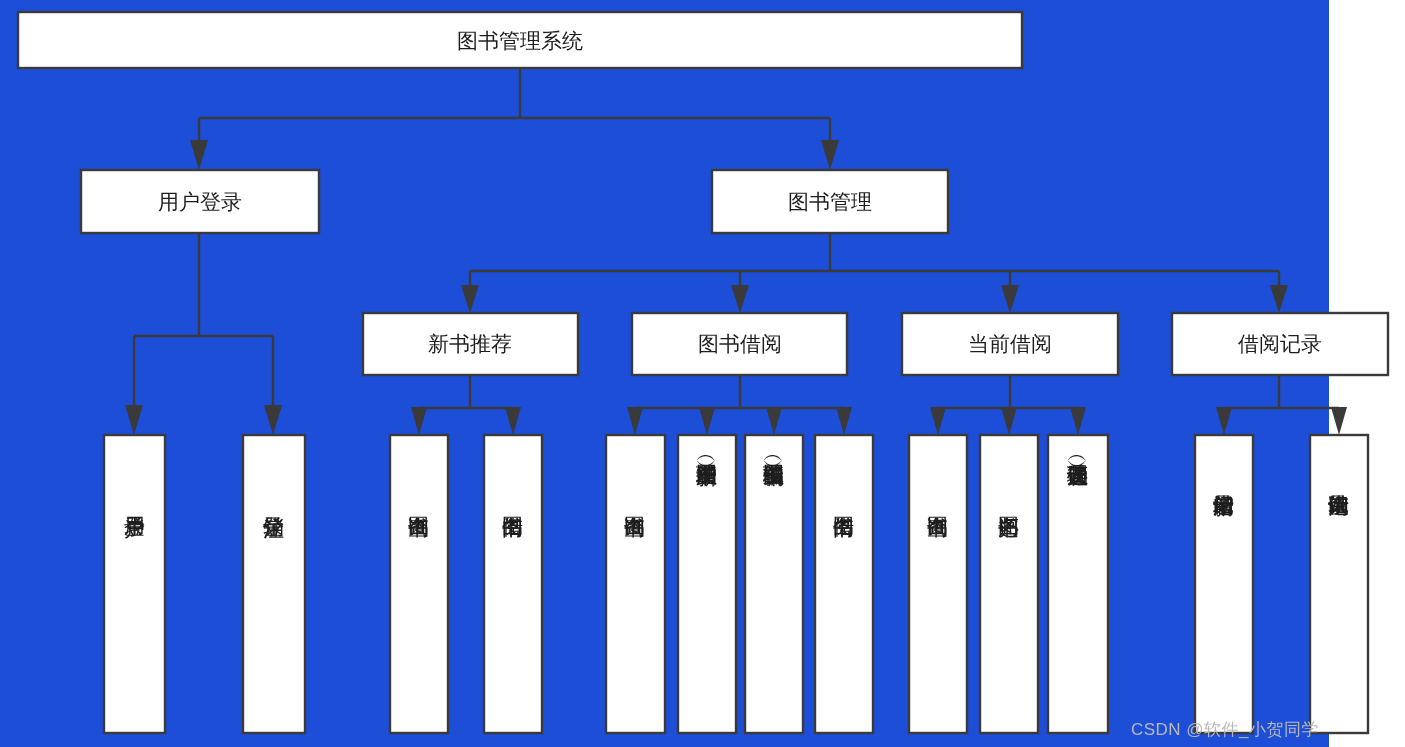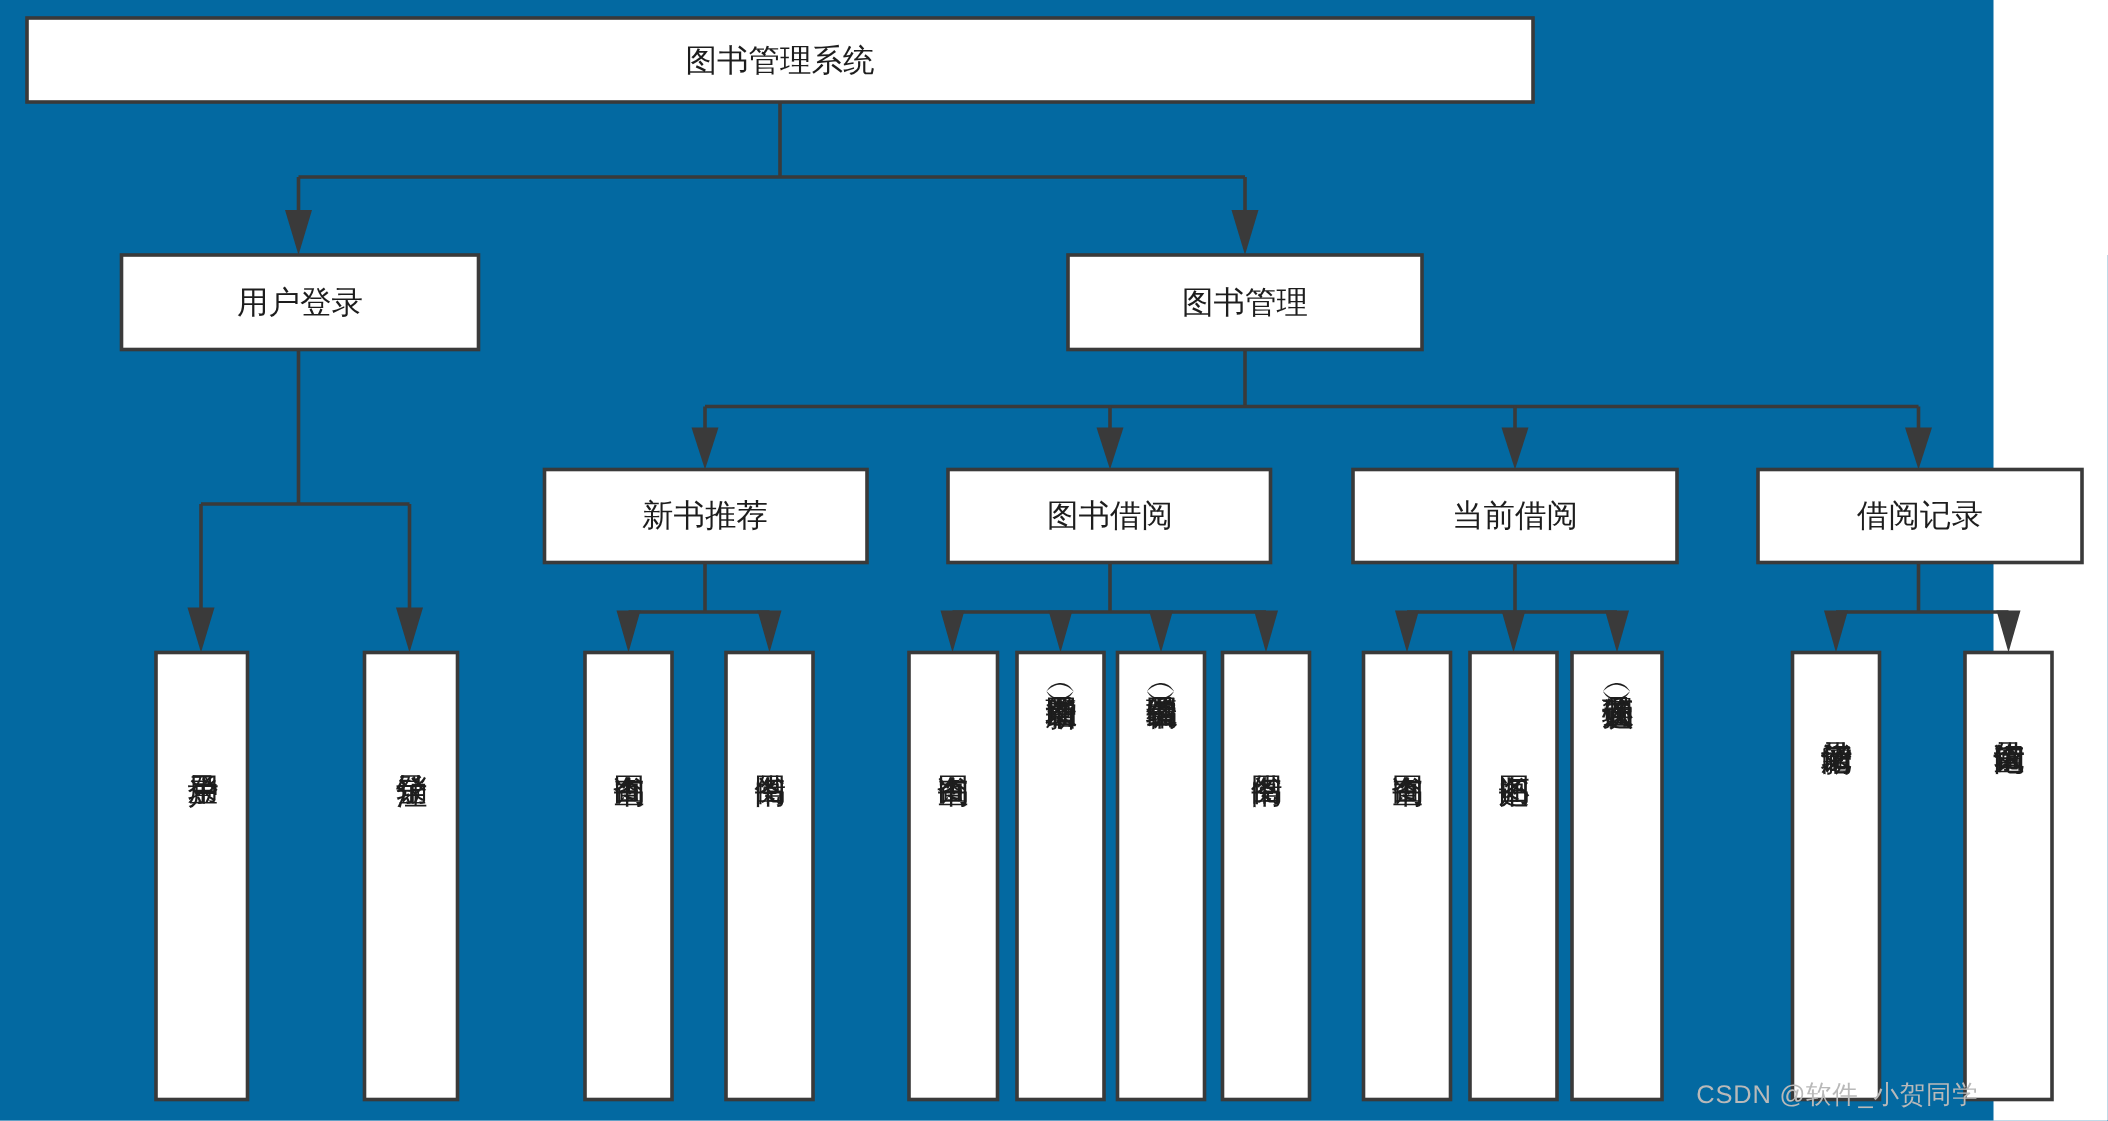--- a/index.html
+++ b/index.html
@@ -10,21 +10,21 @@
   body {
     width: 1405px;
     height: 747px;
     font-family: "Liberation Sans", "DejaVu Sans", sans-serif;
     overflow: hidden;
   }
   #diagram-root {
     position: relative;
     width: 1329px;
     height: 747px;
-    background: #0369a1;
+    background: #1d4ed8;
   }
   svg#tree-svg {
     position: absolute;
     left: 0;
     top: 0;
     width: 1405px;
     height: 747px;
   }
   .node-box {
     fill: #ffffff;

